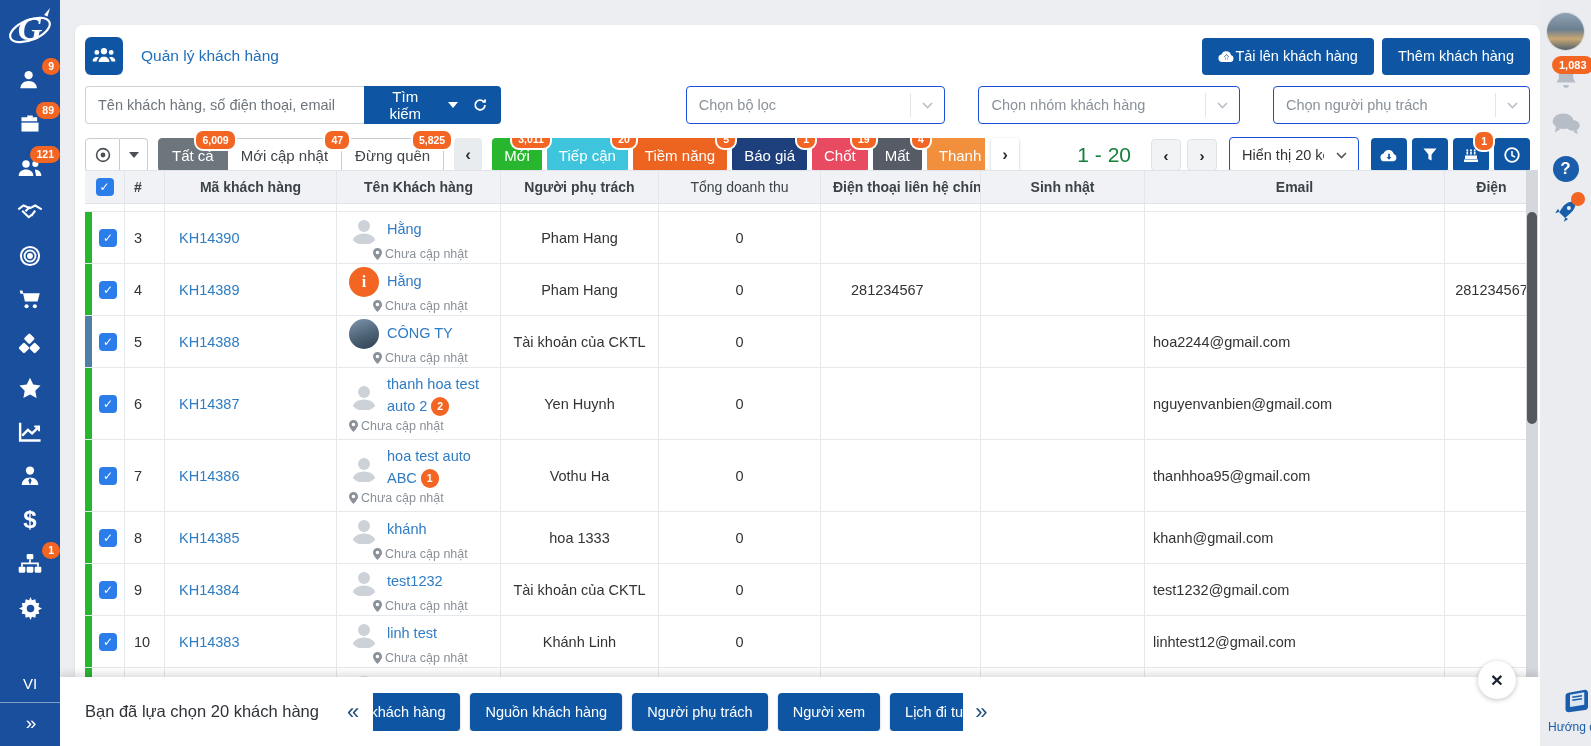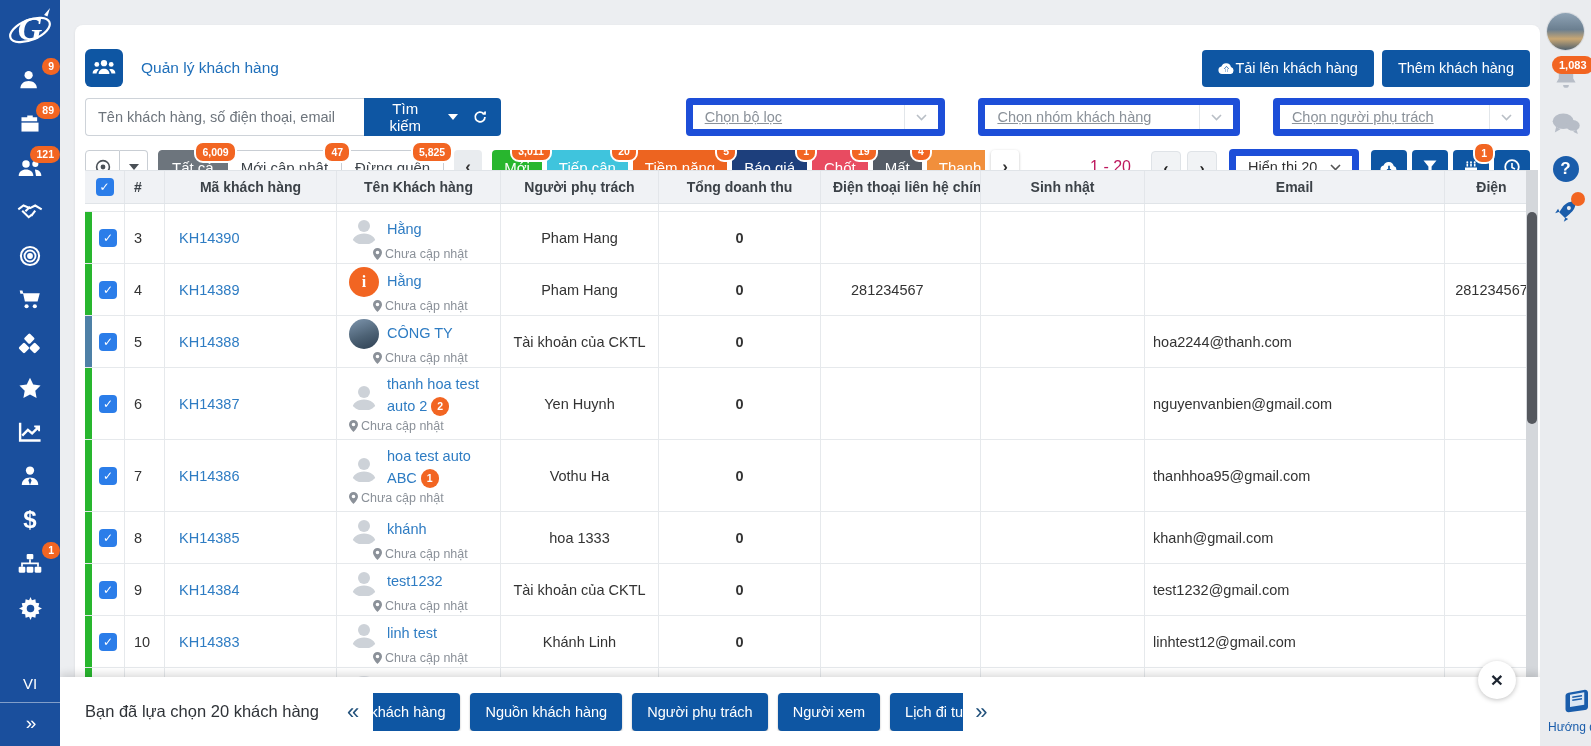--- a/index.html
+++ b/index.html
@@ -37,41 +37,41 @@
   .rr-help .q { width:26px; height:26px; border-radius:50%; background:#1a5dab; color:#fff; font-weight:bold; font-size:17px;
     display:flex; align-items:center; justify-content:center; }
   .rr-rocket { margin-top:16px; color:#1a5dab; }
   .rr-rocket .dot { position:absolute; top:-6px; right:6px; width:14px; height:14px; background:#f26522; border-radius:50%; }
   .rr-guide { position:absolute; bottom:12px; left:8px; text-align:center; color:#1a5dab; }
   .rr-guide .lbl { font-size:12px; white-space:nowrap; margin-top:2px; }
 
   
   .main { position:absolute; left:60px; top:0; width:1480px; height:746px; background:#eceef1; }
   .card { position:absolute; left:15px; top:25px; right:0; bottom:0; background:#fff; border-radius:8px 8px 0 0;
-    box-shadow:0 1px 3px rgba(0,0,0,.08); padding:12px 10px; }
+    box-shadow:0 1px 3px rgba(0,0,0,.08); padding:0 10px; }
 
   
   .crm-head { display:flex; align-items:center; height:56px; padding-top:6px; }
   .mod-icon { width:38px; height:38px; background:#0e56a3; border-radius:6px; display:flex; align-items:center; justify-content:center; color:#fff; }
   .page-title { color:#1f6fba; font-size:15.5px; margin-left:18px; }
   .head-actions { margin-left:auto; display:flex; gap:8px; }
   .btn-primary { background:#0e56a3; color:#fff; border:none; border-radius:4px; height:37px; padding:0 16px;
     font-size:14.5px; font-family:inherit; display:flex; align-items:center; gap:0; cursor:pointer; }
 
   
   .filter-row { display:flex; align-items:center; height:40px; margin-top:4px; }
   .search-group { display:flex; height:38px; }
   .search-input { width:300px; height:38px; border:1px solid #ced3d9; border-right:none; border-radius:4px 0 0 4px;
     padding:0 12px; font-size:14.5px; font-family:inherit; color:#737373; }
   .search-input::placeholder { color:#6d747c; }
   .search-btn { background:#0e56a3; color:#fff; border:none; border-radius:0 4px 4px 0; padding:0 14px; height:38px;
     font-size:15px; font-family:inherit; display:flex; align-items:center; gap:15px; cursor:pointer; }
   .caret { width:0; height:0; border-left:5px solid transparent; border-right:5px solid transparent; border-top:6px solid #fff; }
-  .sel { position:relative; height:38px; border:7px solid #1d4ed8; border-radius:4px; background:#fff; display:flex;
-    align-items:center; color:#8a9199; font-size:14.5px; cursor:pointer;text-decoration:underline; }
+  .sel { position:relative; height:38px; border:1px solid #1d4ed8; border-radius:4px; background:#fff; display:flex;
+    align-items:center; color:#8a9199; font-size:14.5px; cursor:pointer; }
   .sel .txt { padding:0 12px; flex:1; white-space:nowrap; overflow:hidden; }
   .sel .chev { width:34px; height:24px; border-left:1px solid #e2e6ea; display:flex; align-items:center; justify-content:center; color:#b9bfc6; }
   .sel1 { width:295px; margin-left:185px; }
   .sel2 { width:297px; margin-left:33px; }
   .sel3 { width:292px; margin-left:33px; }
 
   
   .chips-row { display:flex; align-items:center; height:34px; margin-top:13px; position:relative; }
   .icon-btn-grp { display:flex; }
   .wbtn { height:34px; background:#fff; border:1px solid #c9ced4; display:flex; align-items:center; justify-content:center;
@@ -87,21 +87,21 @@
   .vtab.active { background:#6d757d; border-color:#6d757d; color:#fff; }
   .chip-badge { position:absolute; top:-10px; right:-10px; background:#f26522; color:#fff; font-size:10.5px; font-weight:bold;
     padding:3px 6px; border-radius:9px; border:2px solid #fff; z-index:5; white-space:nowrap; }
   .nav-arrow { width:28px; height:34px; background:#e9ecef; border:none; border-radius:4px; margin-left:10px; color:#333;
     font-size:17px; font-weight:bold; cursor:pointer; }
   .nav-arrow.white { background:#fff; box-shadow:0 1px 3px rgba(0,0,0,.25); margin-left:6px; }
   .status-tabs { display:flex; gap:5px; margin-left:10px; max-width:493px; overflow:hidden; }
   .schip { position:relative; height:34px; border:none; border-radius:4px; color:#fff; font-size:15px; padding:0 12px;
     display:flex; align-items:center; cursor:pointer; flex:none; font-family:inherit; }
   .pag-zone { display:flex; align-items:center; margin-left:auto; }
-  .pag-range { font-size:16px; color:#be185d; margin-right:14px; }
+  .pag-range { font-size:21px; color:#15803d; margin-right:14px; }
   .pag-btn { width:30px; height:32px; background:#f1f3f5; border:1px solid #dfe3e7; border-radius:4px; color:#222;
     font-weight:bold; font-size:15px; margin-left:6px; cursor:pointer; }
   .pagesize { width:130px; margin-left:12px; height:36px; }
   .pagesize .txt { color:#333; }
   .tool-btns { display:flex; gap:5px; margin-left:12px; }
   .tbtn { position:relative; width:36px; height:34px; background:#0e56a3; border:none; border-radius:4px; color:#fff;
     display:flex; align-items:center; justify-content:center; cursor:pointer; }
   .tbtn .chip-badge { top:-8px; right:-6px; }
 
   
@@ -111,21 +111,21 @@
   .th { display:flex; align-items:center; justify-content:center; border-right:1px solid #e3e6ea; overflow:hidden; white-space:nowrap; }
   .tr { display:flex; background:#fff; border-bottom:1px solid #e6e9ec; }
   .td { border-right:1px solid #e6e9ec; font-size:14.5px; color:#333; display:flex; align-items:center; overflow:hidden; }
   .c-cbh { width:40px; }
   .c-bar { width:7px; border-right:none; }
   .c-cb { width:33px; justify-content:center; }
   .c-num { width:40px; justify-content:flex-start; padding-left:9px; }
   .c-code { width:172px; padding-left:14px; }
   .c-name { width:164px; }
   .c-asg { width:158px; justify-content:center; text-align:center; }
-  .c-rev { width:162px; justify-content:center; font-weight:bold; }
+  .c-rev { width:162px; justify-content:center; font-weight:normal; }
   .c-ph { width:160px; padding-left:30px; }
   .c-bd { width:164px; }
   .c-em { width:300px; padding-left:8px; }
   .c-ph2 { flex:1; justify-content:center; border-right:none; }
   .h52 { height:52px; } .h72 { height:72px; } .hpart { height:8px; } .hbot { height:18px; }
   .cb { width:18px; height:18px; background:#2b7de9; border-radius:4px; color:#fff; font-size:12px; line-height:18px;
     text-align:center; cursor:pointer; display:inline-block; }
   a.cell-link { color:#2e7cc3; text-decoration:none; cursor:pointer; }
   .namecell { flex-direction:column; align-items:flex-start; justify-content:center; padding-left:12px; }
   .nrow { display:flex; align-items:center; gap:8px; }
@@ -552,21 +552,21 @@
                 <svg width="9" height="12" viewBox="0 0 9 12" fill="#8b9199">
                   <path d="M4.5 0A4.5 4.5 0 0 0 0 4.5C0 7.8 4.5 12 4.5 12S9 7.8 9 4.5A4.5 4.5 0 0 0 4.5 0zm0 6.3a1.8 1.8 0 1 1 0-3.6 1.8 1.8 0 0 1 0 3.6z"></path>
                 </svg>
                 <span>Chưa cập nhật</span>
               </div>
           </div>
           <div class="td c-asg">Tài khoản của CKTL</div>
           <div class="td c-rev">0</div>
           <div class="td c-ph"></div>
           <div class="td c-bd"></div>
-          <div class="td c-em">hoa2244@thanh.com</div>
+          <div class="td c-em">hoa2244@gmail.com</div>
           <div class="td c-ph2"></div>
         </div>
 
         <div class="tr h72">
           <div class="td c-bar" style="background: rgb(40, 182, 46);"></div>
           <div class="td c-cb">
               <span class="cb">✓</span>
             </div>
           <div class="td c-num">6</div>
           <div class="td c-code">

